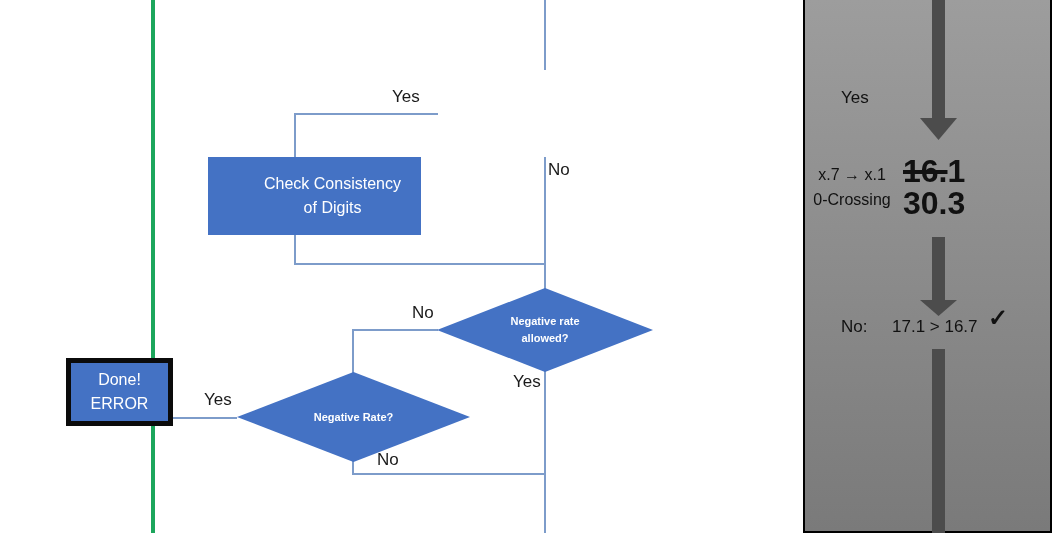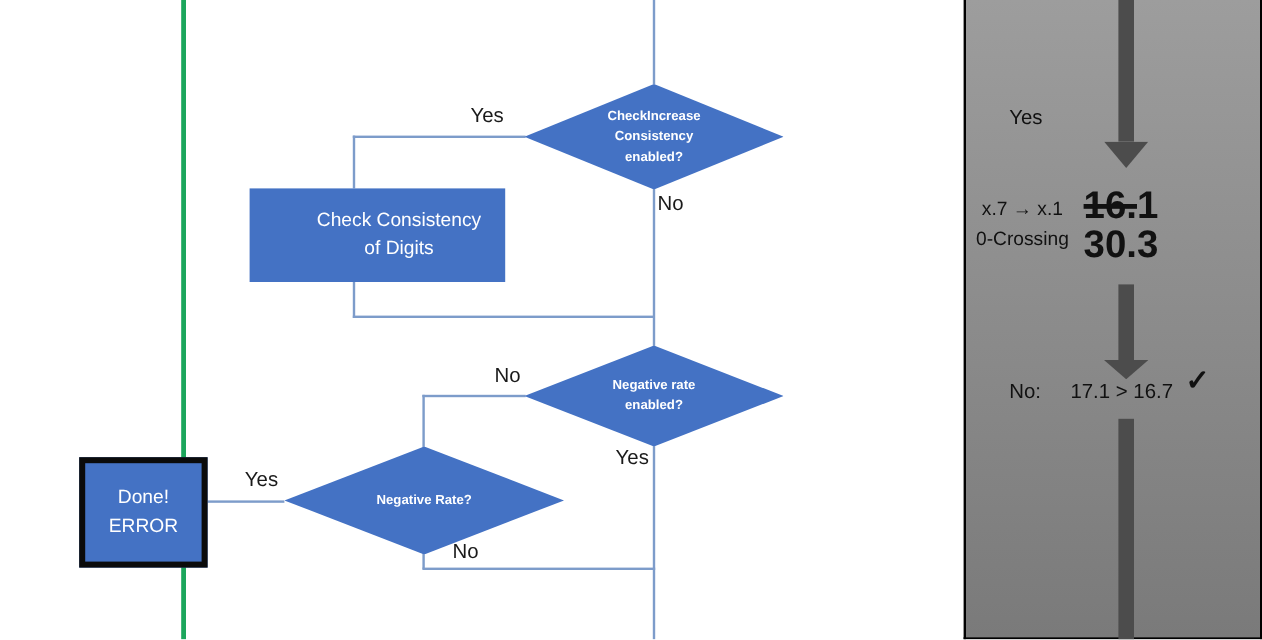--- a/index.html
+++ b/index.html
@@ -11,21 +11,21 @@
   
   .green-line{position:absolute;left:151px;top:0;width:4px;height:533px;background:#1ca65c;}
 
   
   .node{position:absolute;background:#4472c4;color:#ffffff;display:flex;align-items:center;justify-content:center;text-align:center;white-space:pre-line;}
   .diamond{clip-path:polygon(50% 0%,100% 50%,50% 100%,0% 50%);}
   .d1{left:437px;top:70px;width:216px;height:88px;font-size:11px;line-height:17px;font-weight:600;}
   .d2{left:437px;top:288px;width:216px;height:84px;font-size:11px;line-height:17px;font-weight:600;}
   .d3{left:237px;top:372px;width:233px;height:90px;font-size:11px;line-height:17px;font-weight:600;justify-content:center;}
   .rect1{left:208px;top:157px;width:177px;height:78px;font-size:16px;line-height:24px;padding-left:36px;}
-  .done{left:66px;top:381px;width:107px;height:92px;font-size:16px;line-height:24px;border:5px solid #0b0b0b;box-sizing:border-box;}
+  .done{left:66px;top:358px;width:107px;height:68px;font-size:16px;line-height:24px;border:5px solid #0b0b0b;box-sizing:border-box;}
 
   
   .elabel{position:absolute;color:#1a1a1a;font-size:17px;line-height:20px;}
 
   
   .panel{position:absolute;left:803px;top:0;width:249px;height:533px;box-sizing:border-box;
          background:linear-gradient(#9d9d9d,#7a7a7a);
          border-left:2px solid #000;border-right:2px solid #000;border-bottom:2px solid #000;}
   .pshaft{position:absolute;background:#4c4c4c;}
   .phead{position:absolute;background:#4c4c4c;clip-path:polygon(0 0,100% 0,50% 100%);}
@@ -48,32 +48,27 @@
   <div class="line" style="left:294px;top:113px;width:144px;height:2px"></div>
   <div class="line" style="left:294px;top:113px;width:2px;height:44px"></div>
   <div class="line" style="left:294px;top:235px;width:2px;height:30px"></div>
   <div class="line" style="left:294px;top:263px;width:251px;height:2px"></div>
   <div class="line" style="left:352px;top:329px;width:86px;height:2px"></div>
   <div class="line" style="left:352px;top:329px;width:2px;height:44px"></div>
   <div class="line" style="left:173px;top:417px;width:64px;height:2px"></div>
   <div class="line" style="left:352px;top:461px;width:2px;height:13px"></div>
   <div class="line" style="left:352px;top:473px;width:194px;height:2px"></div>
 
-  <div class="node diamond d1">
-    <span>CheckIncrease
-Consistency
-enabled?</span>
-  </div>
   <div class="node rect1">
     <span>Check Consistency
 of Digits</span>
   </div>
   <div class="node diamond d2">
     <span>Negative rate
-enabled?</span>
+allowed?</span>
   </div>
   <div class="node diamond d3">
     <span>Negative Rate?</span>
   </div>
   <div class="node done">
     <span>Done!
 ERROR</span>
   </div>
 
   <span class="elabel" style="left:392px;top:87px">Yes</span>

